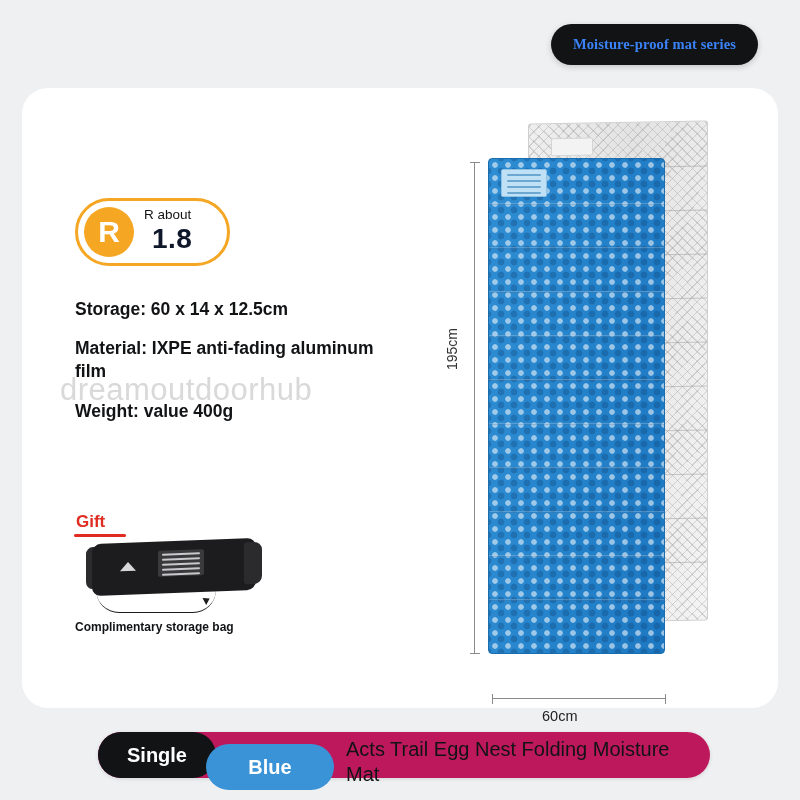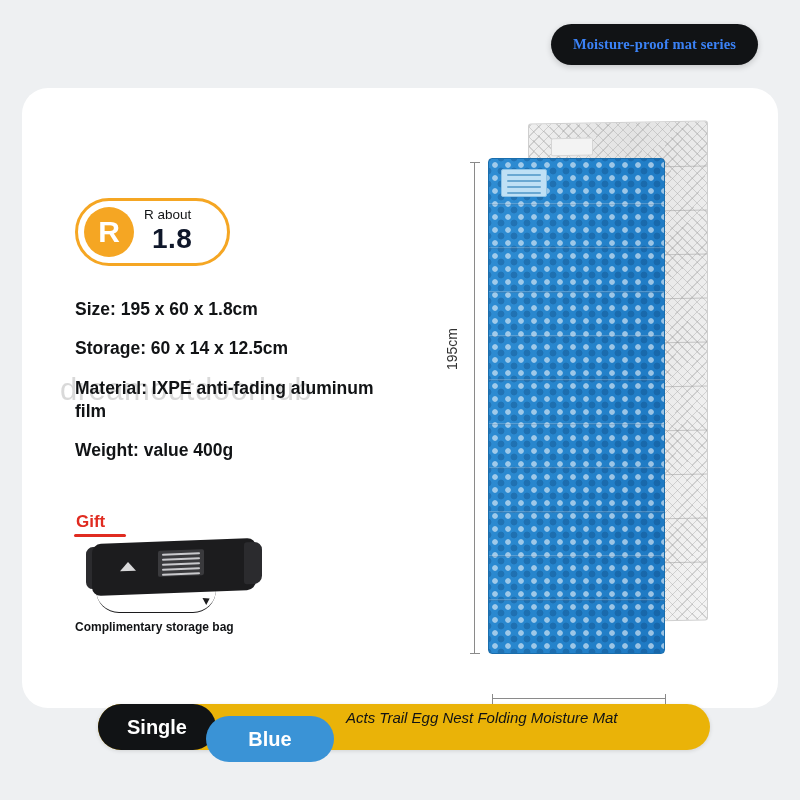--- a/index.html
+++ b/index.html
@@ -380,24 +380,24 @@
     top: 608px;
     font-size: 14.5px;
     color: #222;
     white-space: nowrap;
   }
 
   
   .bottom-bar {
     position: absolute;
     left: 98px;
-    top: 704px;
+    top: 732px;
     width: 612px;
     height: 46px;
-    background: #eab308;
+    background: #be185d;
     border-radius: 23px;
     box-shadow: 0 1px 4px rgba(0,0,0,0.12);
   }
   .pill-dark {
     position: absolute;
     left: 0px;
     top: 0px;
     width: 118px;
     height: 46px;
     background: #111315;
@@ -423,45 +423,43 @@
     display: flex;
     align-items: center;
     justify-content: center;
     margin-top: 12px;
   }
   .pill-text {
     position: absolute;
     left: 248px;
     top: 5px;
     width: 330px;
-    font-size: 15px;
+    font-size: 20px;
     color: #111315;
     line-height: 1.25;
-    font-style: italic;
   }
 </style>
 </head>
 <body>
 
 <div class="page">
 
   <div class="series-badge">Moisture-proof mat series</div>
 
   <div class="card"></div>
 
   <div class="watermark">dreamoutdoorhub</div>
 
   <div class="rvalue">
     <div class="circle">R</div>
     <div class="r-label">R about</div>
     <div class="r-num">1.8</div>
   </div>
 
   <div class="specs">
-    <div class="spec-line">Size: 195 x 60 x 1.8cm</div>
     <div class="spec-line">Storage: 60 x 14 x 12.5cm</div>
     <div class="spec-line two-line">Material: IXPE anti-fading aluminum film</div>
     <div class="spec-line">Weight: value 400g</div>
   </div>
 
   <div class="gift-label">Gift</div>
   <div class="gift-underline"></div>
 
   <div class="bag">
     <div class="cap-left"></div>

